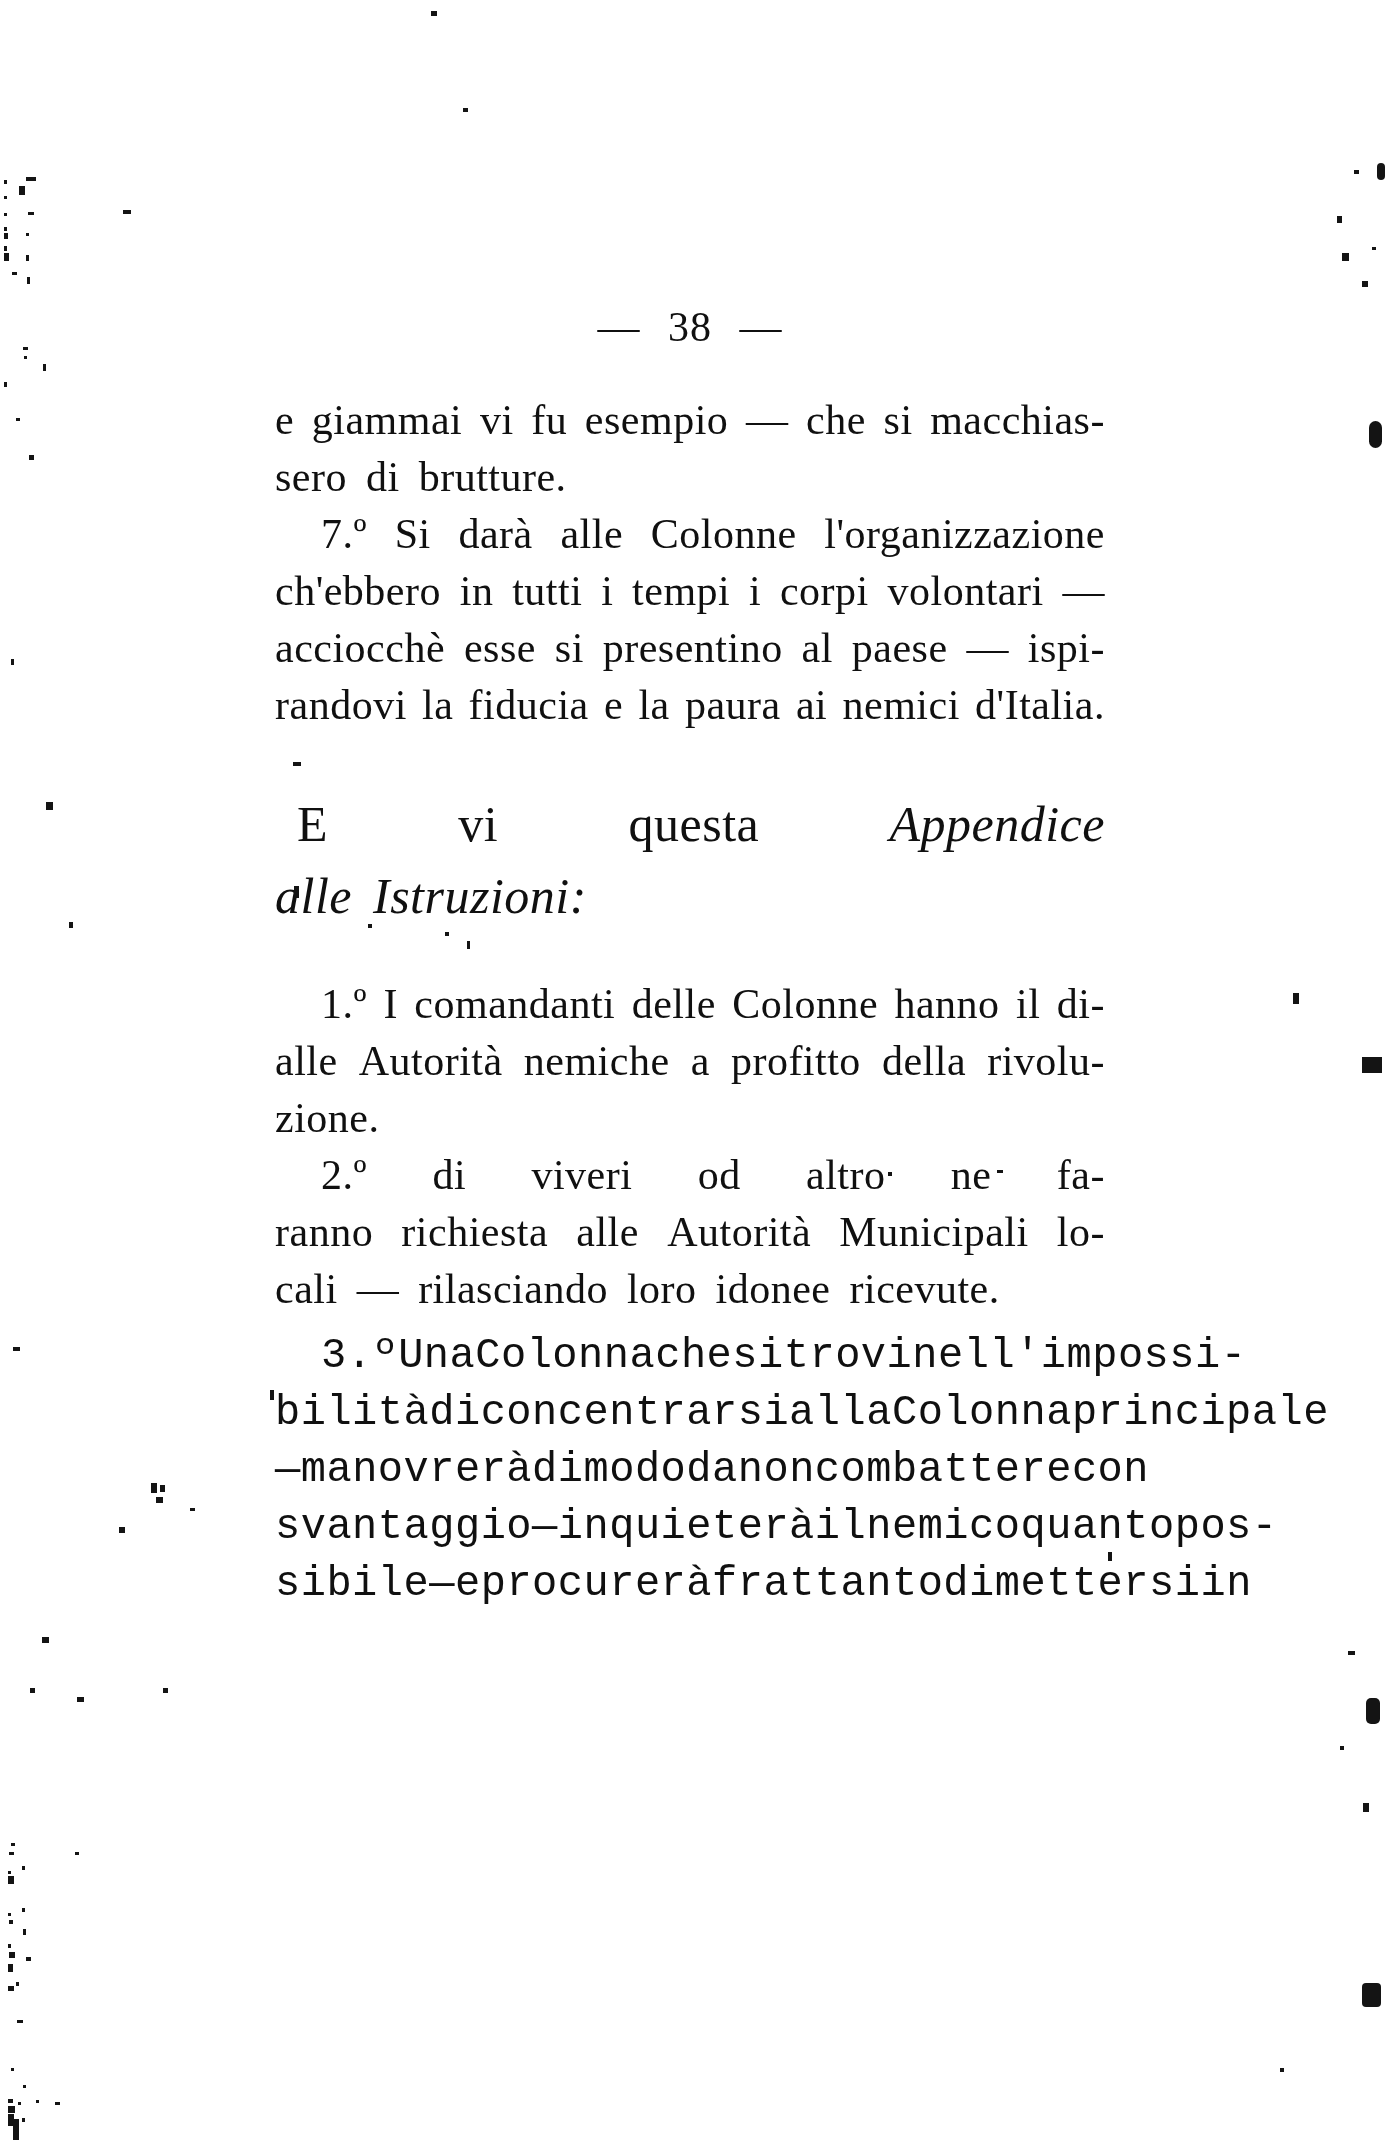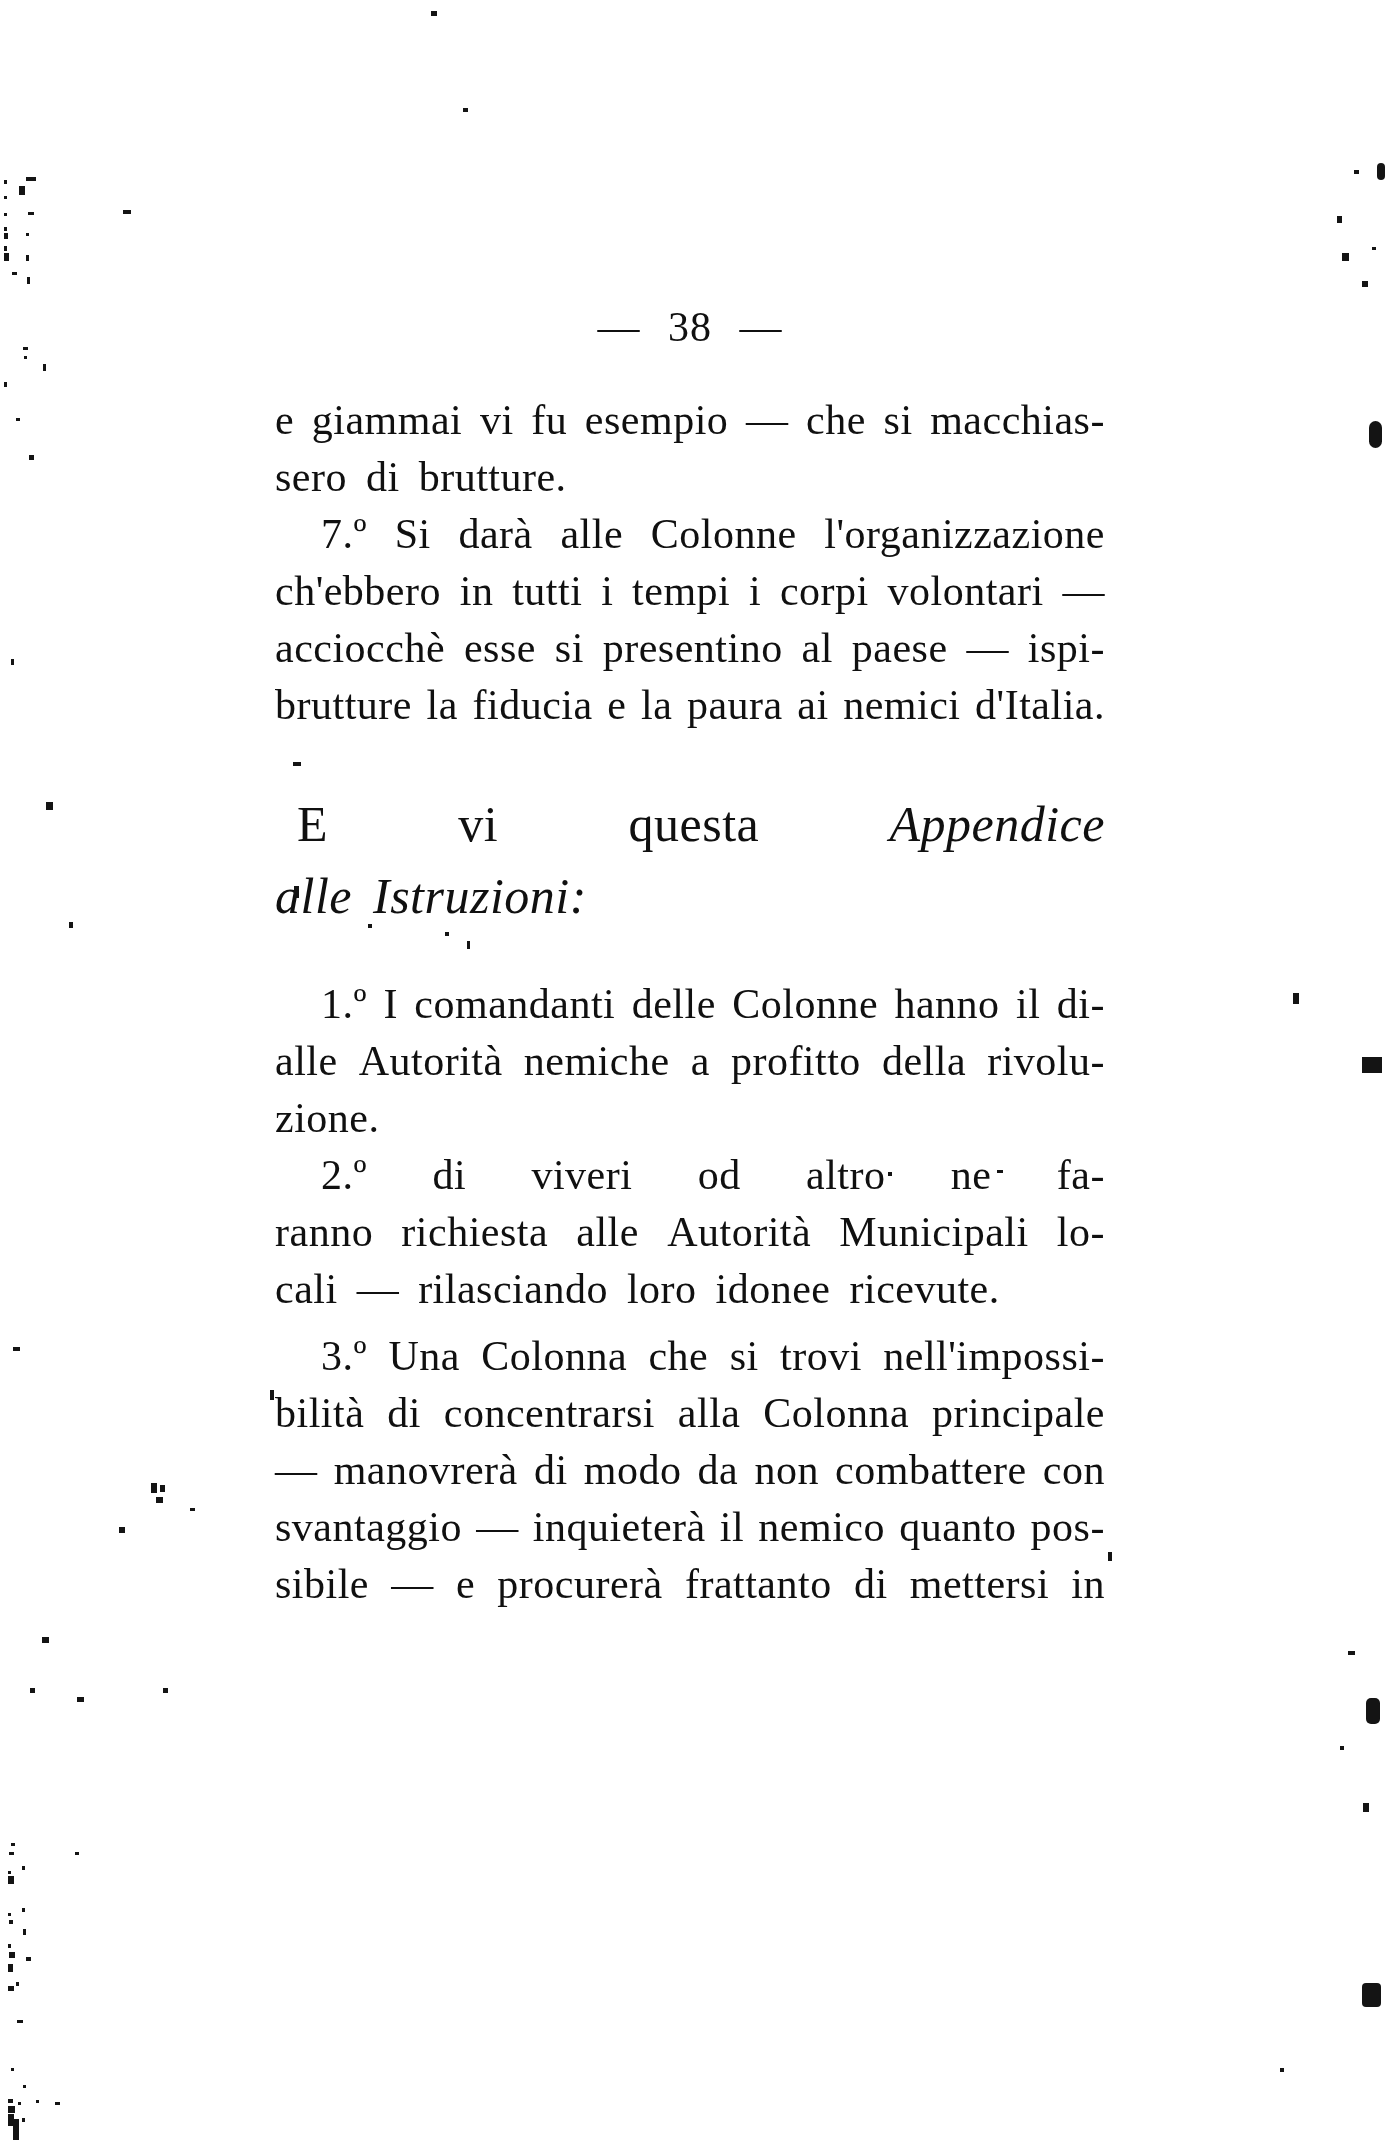--- a/index.html
+++ b/index.html
@@ -46,21 +46,21 @@
     word-spacing: 0;
   }
   .line.indent { padding-left: 46px; }
   .para.heading { margin-top: 54px; margin-bottom: 44px; }
   .para.heading .line {
     height: 72px;
     line-height: 72px;
     font-size: 50px;
   }
   .para.heading .line.indent { padding-left: 22px; }
-  .para[data-name="item-3"] { margin-top: 10px; }
+  .para[data-name="item-3"] { margin-top: 10px; font-family: Liberation Mono, monospace; }
   .it { font-style: italic; }
   .speck {
     position: absolute;
     background: #141414;
   }
 </style>
 </head>
 <body data-name="scanned-book-page">
 
 <div class="page-number" data-name="page-number">— 38 —</div>
@@ -104,21 +104,21 @@
         <span class="w" data-name="word">acciocchè</span>
         <span class="w" data-name="word">esse</span>
         <span class="w" data-name="word">si</span>
         <span class="w" data-name="word">presentino</span>
         <span class="w" data-name="word">al</span>
         <span class="w" data-name="word">paese</span>
         <span class="w" data-name="word">—</span>
         <span class="w" data-name="word">ispi-</span>
       </div>
       <div class="line justify" data-name="text-line">
-        <span class="w" data-name="word">brutture</span>
+        <span class="w" data-name="word">randovi</span>
         <span class="w" data-name="word">la</span>
         <span class="w" data-name="word">fiducia</span>
         <span class="w" data-name="word">e</span>
         <span class="w" data-name="word">la</span>
         <span class="w" data-name="word">paura</span>
         <span class="w" data-name="word">ai</span>
         <span class="w" data-name="word">nemici</span>
         <span class="w" data-name="word">d'Italia.</span>
       </div>
     </div>

